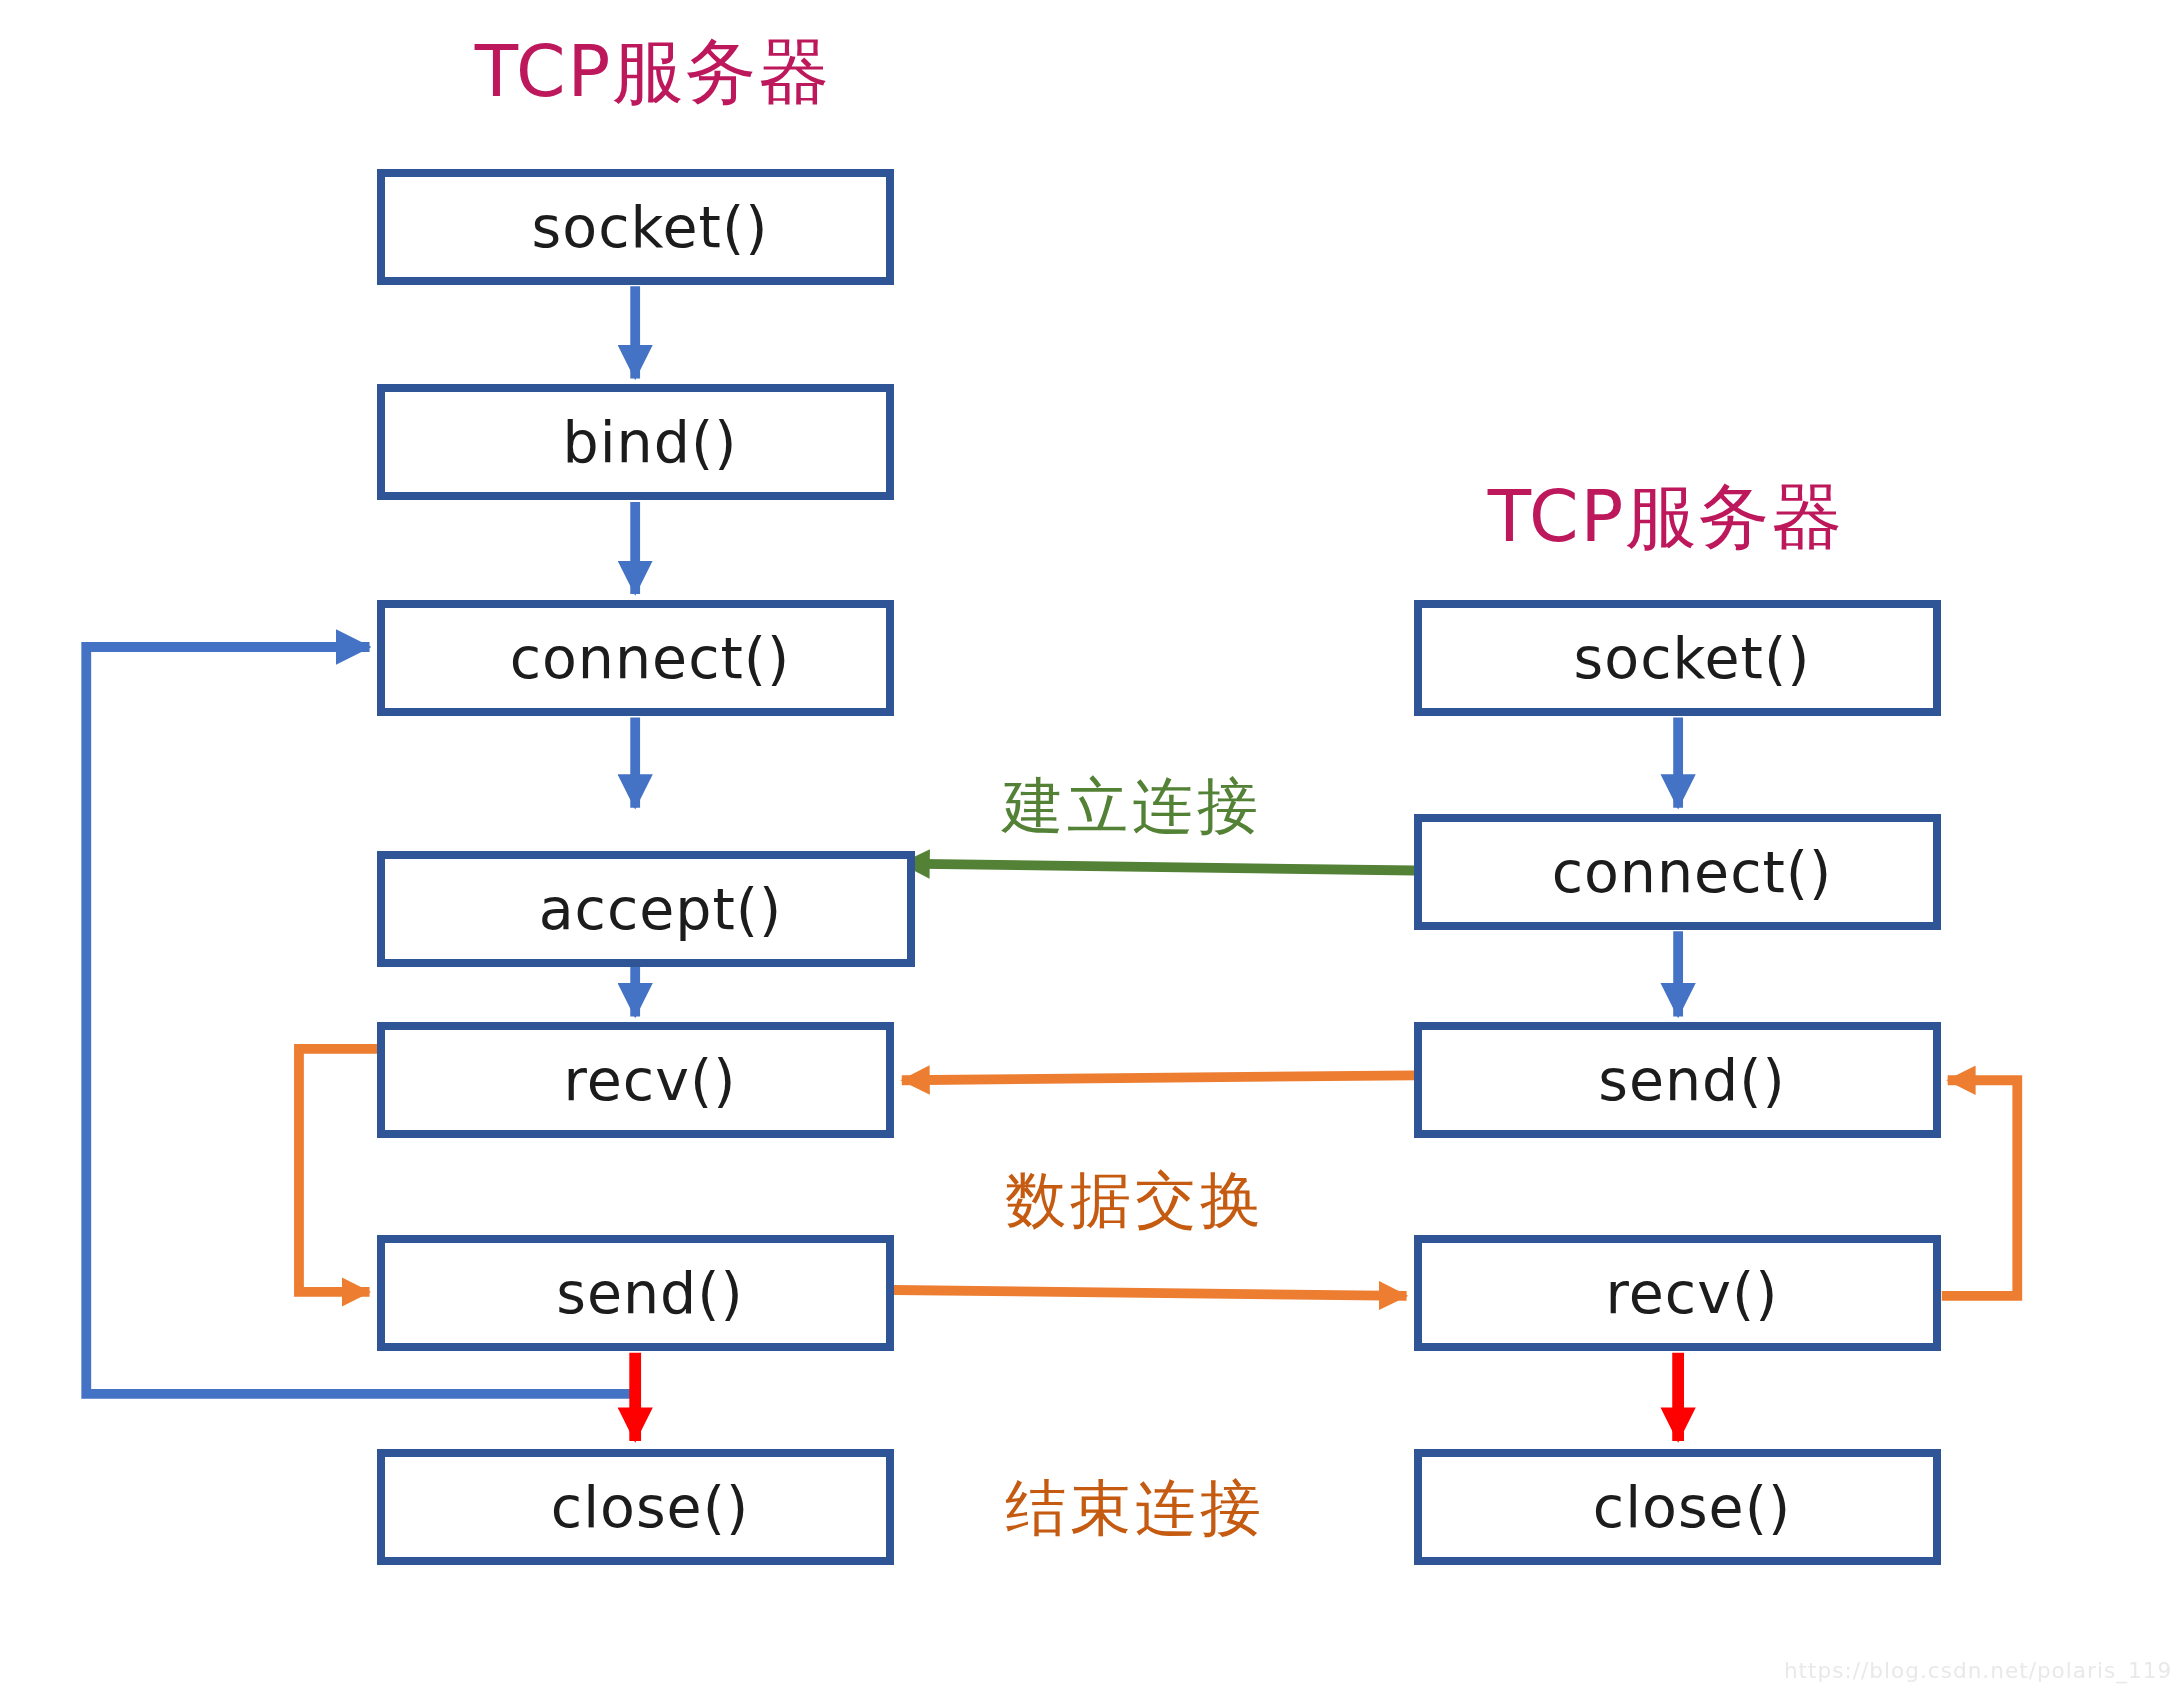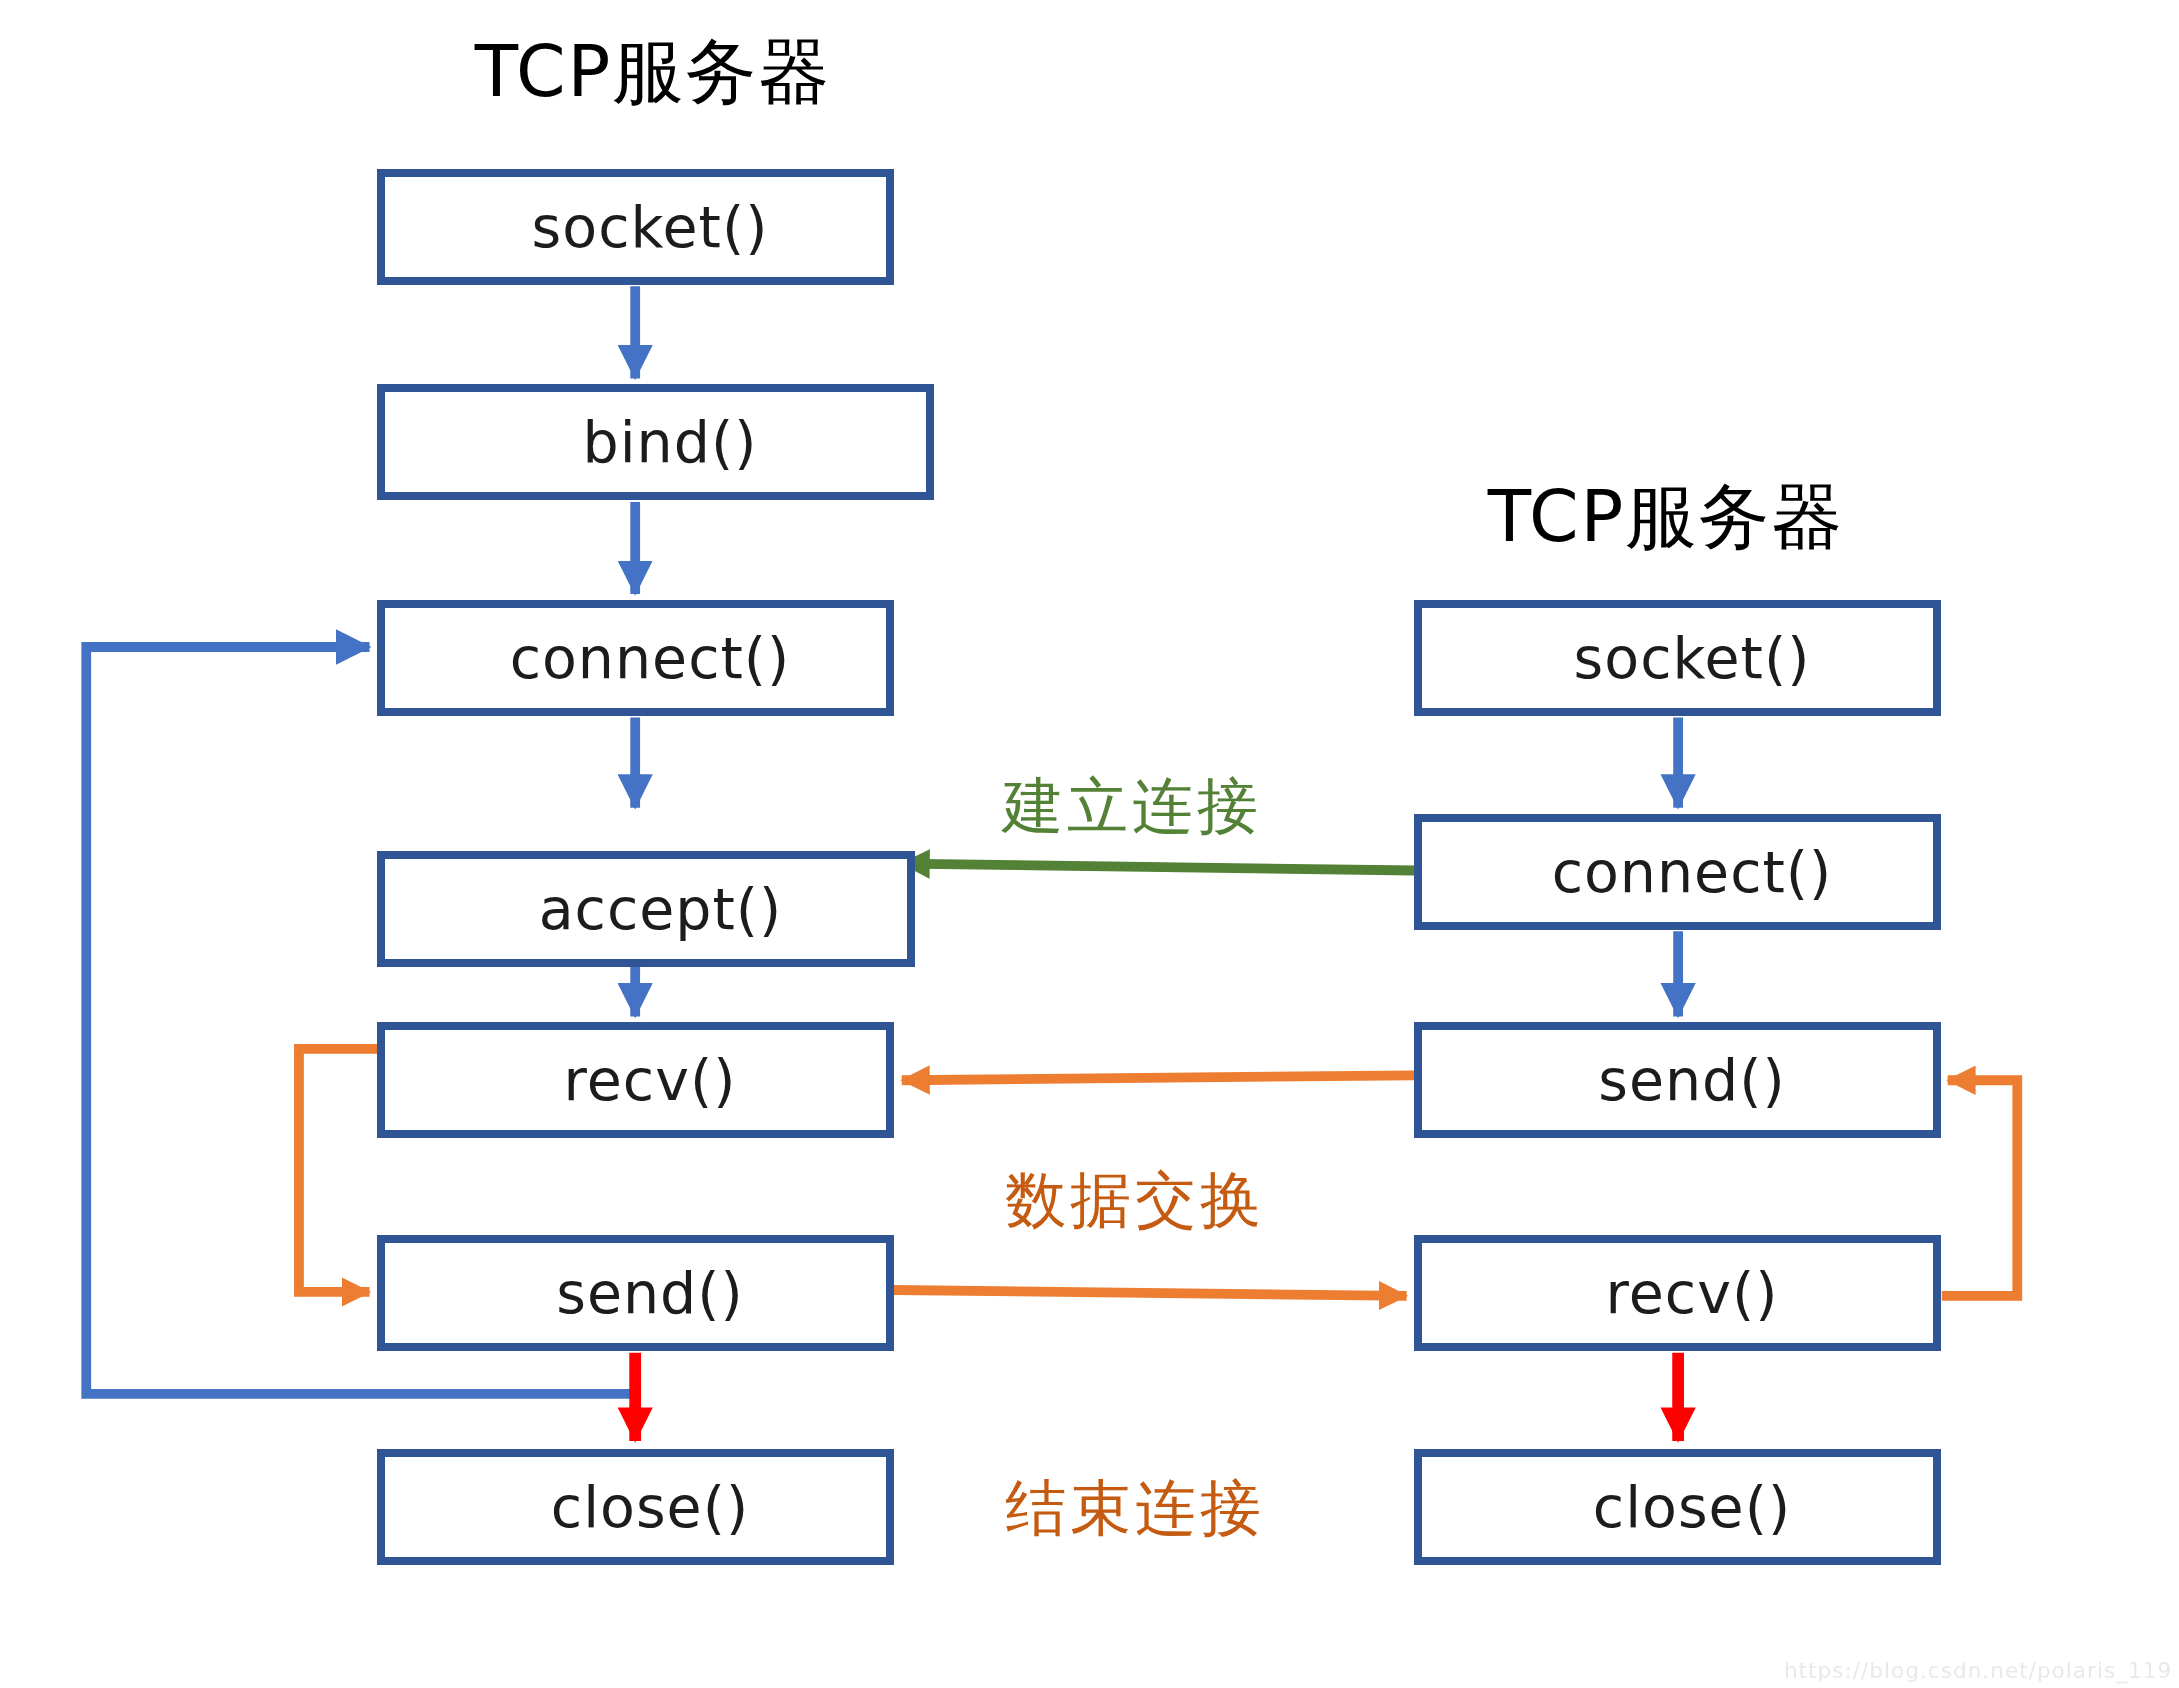--- a/index.html
+++ b/index.html
@@ -16,21 +16,21 @@
     box-sizing:border-box;
     border:8.8px solid #2F5597;
     background:#ffffff;
     display:flex;align-items:center;justify-content:center;
     font-size:57px;color:#1c1c1c;
     letter-spacing:1px;
     padding-left:29px;
   }
   .col-title{
     position:absolute;
-    font-size:71px;color:#000000;
+    font-size:71px;color:#be185d;
     white-space:nowrap;
     transform:translateX(-50%);
     letter-spacing:2px;
   }
   .conn-label{
     position:absolute;
     font-size:61px;
     white-space:nowrap;
     transform:translateX(-50%);
     letter-spacing:3.9px;
@@ -87,21 +87,21 @@
     <path d="M385 1070 L305 1070 L305 1318 L377 1318" fill="none" stroke="#ED7D31" stroke-width="10" marker-end="url(#mo)"></path>
     <path d="M1981 1322 L2058 1322 L2058 1102 L1987 1102" fill="none" stroke="#ED7D31" stroke-width="10" marker-end="url(#mo)"></path>
   </svg>
 
   <div class="col-title" style="left:653px;top:24.5px;">TCP服务器</div>
   <div class="col-title" style="left:1666px;top:470px;">TCP服务器</div>
 
   <div class="box" style="left:377px;top:169px;width:517px;height:116px">
     <span>socket()</span>
   </div>
-  <div class="box" style="left:377px;top:384px;width:557px;height:116px">
+  <div class="box" style="left:377px;top:384px;width:517px;height:116px">
     <span>bind()</span>
   </div>
   <div class="box" style="left:377px;top:600px;width:517px;height:116px">
     <span>connect()</span>
   </div>
   <div class="box" style="left:377px;top:851px;width:538px;height:116px">
     <span>accept()</span>
   </div>
   <div class="box" style="left:377px;top:1022px;width:517px;height:116px">
     <span>recv()</span>

